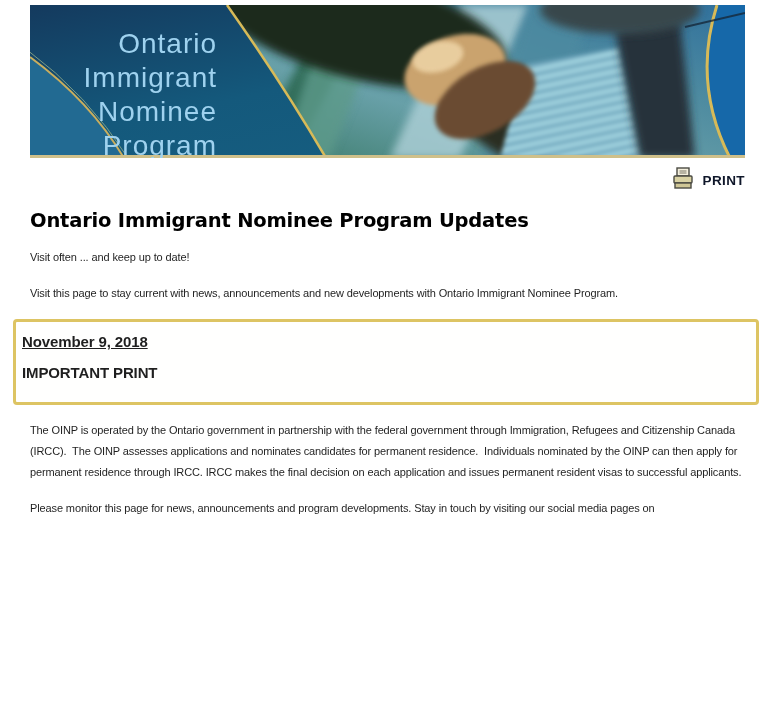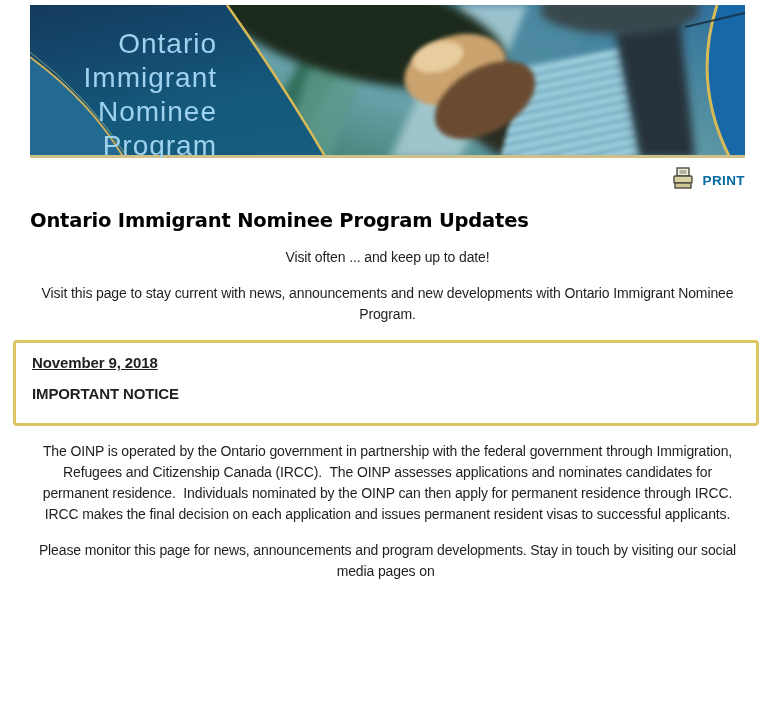--- a/index.html
+++ b/index.html
@@ -22,46 +22,45 @@
   
   .print-row{
     display:flex;justify-content:flex-end;align-items:center;
     gap:7px;margin:9px 0 0 0;height:26px;
   }
   .print-link{
     display:flex;align-items:center;gap:7px;
     text-decoration:none;cursor:pointer;
   }
   .print-label{
-    color:#0369a1;font-weight:bold;font-size:13.5px;letter-spacing:.4px;
+    color:#0f172a;font-weight:bold;font-size:13.5px;letter-spacing:.4px;
   }
 
   
   h1.page-title{
     font-family:"DejaVu Sans","Liberation Sans",sans-serif;
     font-size:19.5px;font-weight:bold;color:#000000;
     margin:16px 0 15px 0;letter-spacing:-0.2px;
   }
   p.body-text{
-    font-size:14px;line-height:21px;
+    font-size:11px;line-height:21px;
     margin:0 0 15px 0;
     letter-spacing:-0.12px;
     white-space:pre-wrap;
-    text-align:center;
   }
   a.inline-link{
     color:#2e77ad;font-weight:bold;text-decoration:none;cursor:pointer;
   }
 
   
   .notice-box{
     border:3px solid #ddc463;
     border-radius:4px;
     margin:4px -14px 15px -17px;
-    padding:11px 18px 6px 16px;
+    padding:11px 18px 6px 6px;
     background:#fffffe;
   }
   .notice-date{
     font-size:15px;font-weight:bold;text-decoration:underline;
     margin:0 0 14px 0;letter-spacing:-0.12px;
   }
   .notice-heading{
     font-size:15px;font-weight:bold;
     margin:0 0 15px 0;letter-spacing:-0.12px;
   }
@@ -153,21 +152,21 @@
     </a>
   </div>
 
   <h1 class="page-title">Ontario Immigrant Nominee Program Updates</h1>
 
   <p class="body-text">Visit often ... and keep up to date!</p>
   <p class="body-text">Visit this page to stay current with news, announcements and new developments with Ontario Immigrant Nominee Program.</p>
 
   <div class="notice-box">
     <p class="notice-date">November 9, 2018</p>
-    <p class="notice-heading">IMPORTANT NOTICE</p>
+    <p class="notice-heading">IMPORTANT PRINT</p>
   </div>
 
   <p class="body-text">The OINP is operated by the Ontario government in partnership with the federal government through Immigration, Refugees and Citizenship Canada (IRCC).  The OINP assesses applications and nominates candidates for permanent residence.  Individuals nominated by the OINP can then apply for permanent residence through IRCC. IRCC makes the final decision on each application and issues permanent resident visas to successful applicants.</p>
 
 
   <p class="body-text" style="margin-bottom:6px;"><span>Please monitor this page for news, announcements and program developments. Stay in touch by visiting our social media pages on </span></p>
 
 </div>
 
 </body></html>

